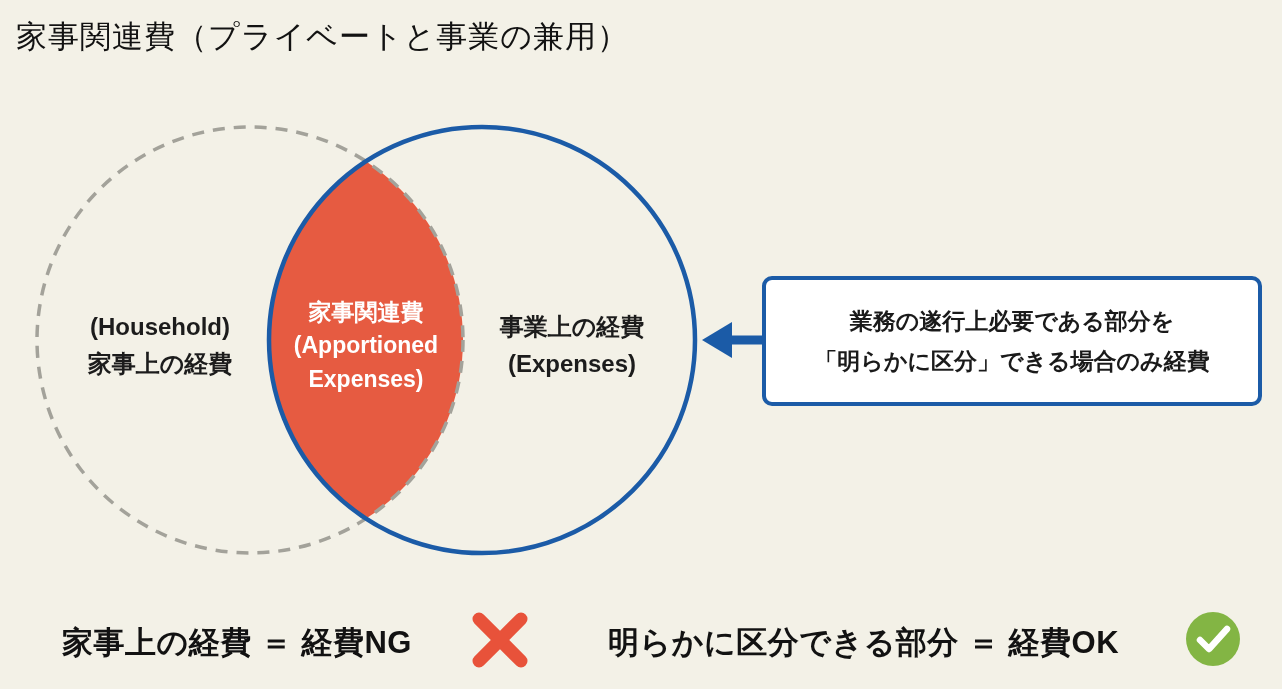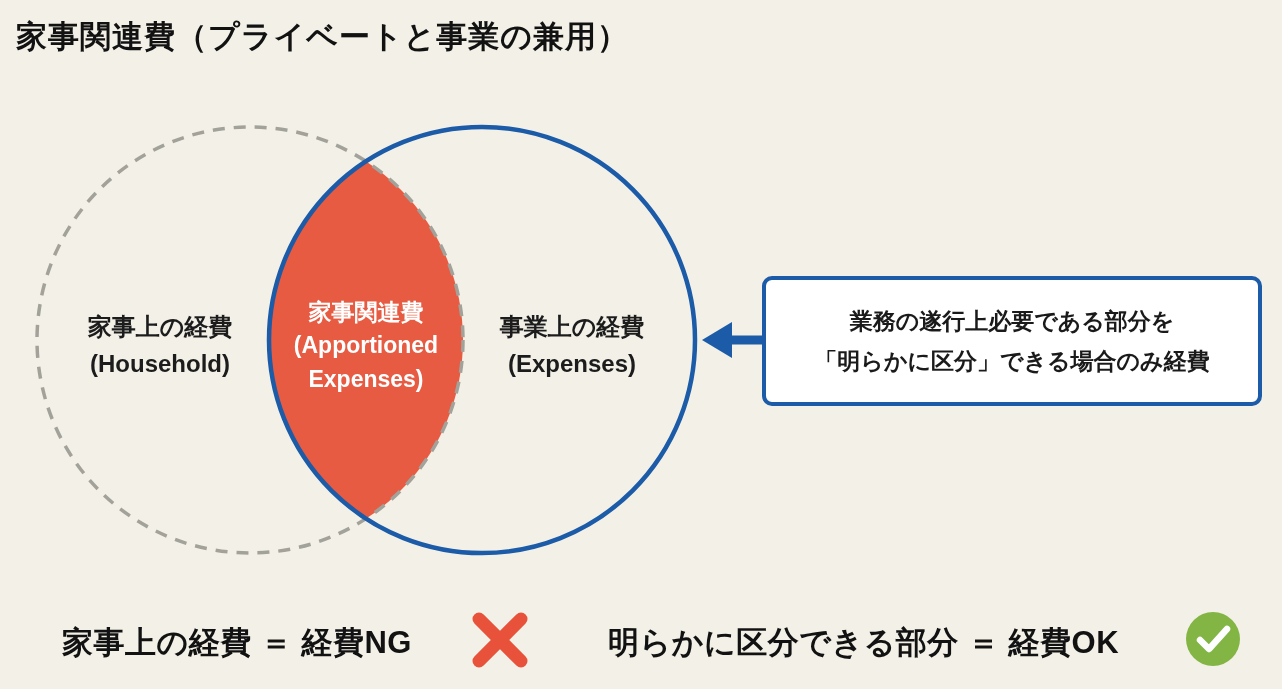--- a/index.html
+++ b/index.html
@@ -9,21 +9,21 @@
     background: #f3f1e7;
     font-family: "Liberation Sans", "DejaVu Sans", sans-serif;
     color: #161616;
     overflow: hidden;
   }
   .abs { position: absolute; }
 
   .page-title {
     left: 16px; top: 16px;
     font-size: 31px;
-    font-weight: 700;
+    font-weight: 400;
     letter-spacing: 1px;
     color: #121212;
   }
 
   .venn-svg { left: 20px; top: 112px; }
 
   .circle-label {
     text-align: center;
     font-size: 24px;
     font-weight: 600;
@@ -79,22 +79,22 @@
   </defs>
 
   <circle cx="462" cy="228" r="213" fill="#e65b41" clip-path="url(#leftClip)"></circle>
 
   <circle cx="230" cy="228" r="213" fill="none" stroke="#a3a29a" stroke-width="3.5" stroke-dasharray="12 9"></circle>
 
   <circle cx="462" cy="228" r="213" fill="none" stroke="#1b5ba7" stroke-width="4.5"></circle>
 </svg>
 
 <div class="abs circle-label label-household">
+  <div>(Household)</div>
   <div>家事上の経費</div>
-  <div>(Household)</div>
 </div>
 
 <div class="abs circle-label label-overlap">
   <div>家事関連費</div>
   <div>(Apportioned</div>
   <div>Expenses)</div>
 </div>
 
 <div class="abs circle-label label-business">
   <div>事業上の経費</div>

